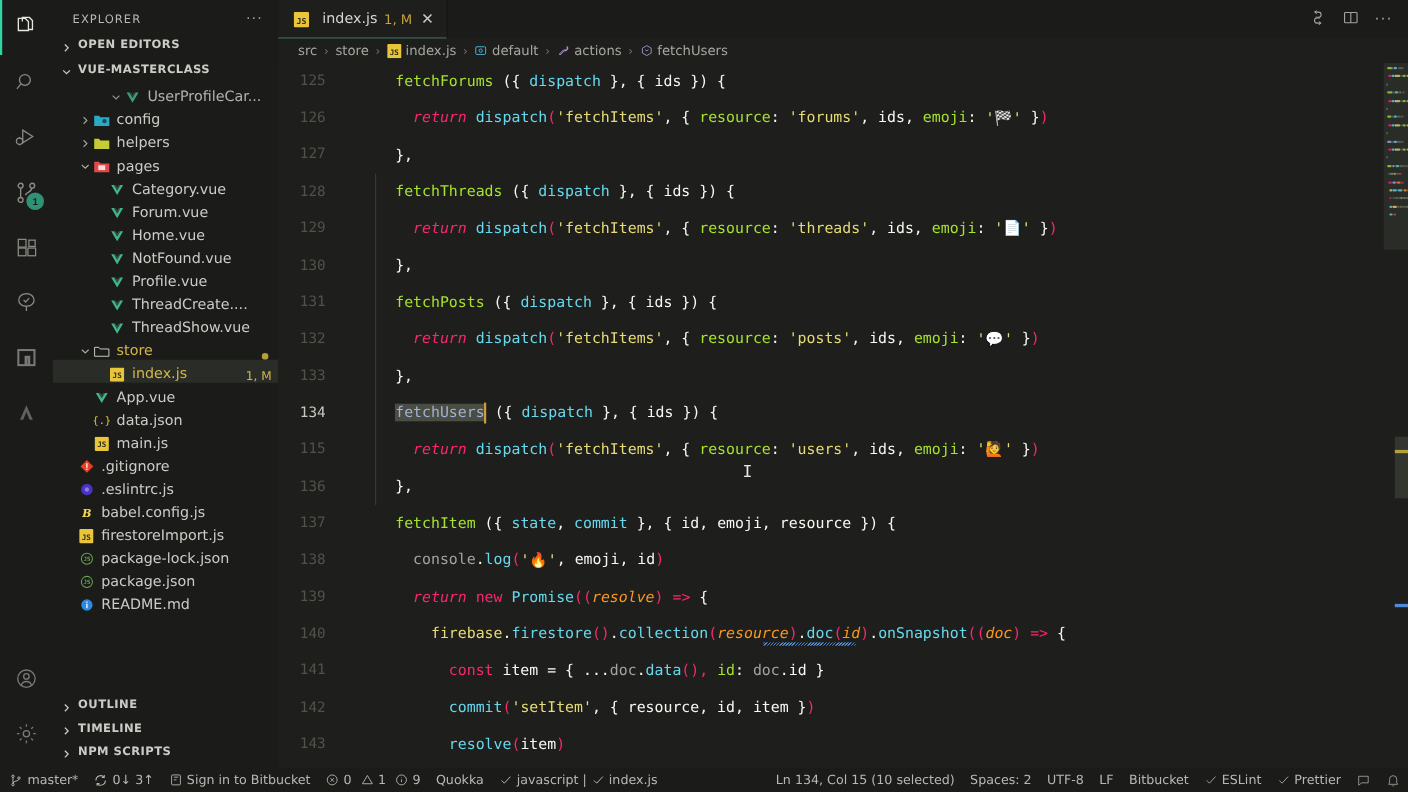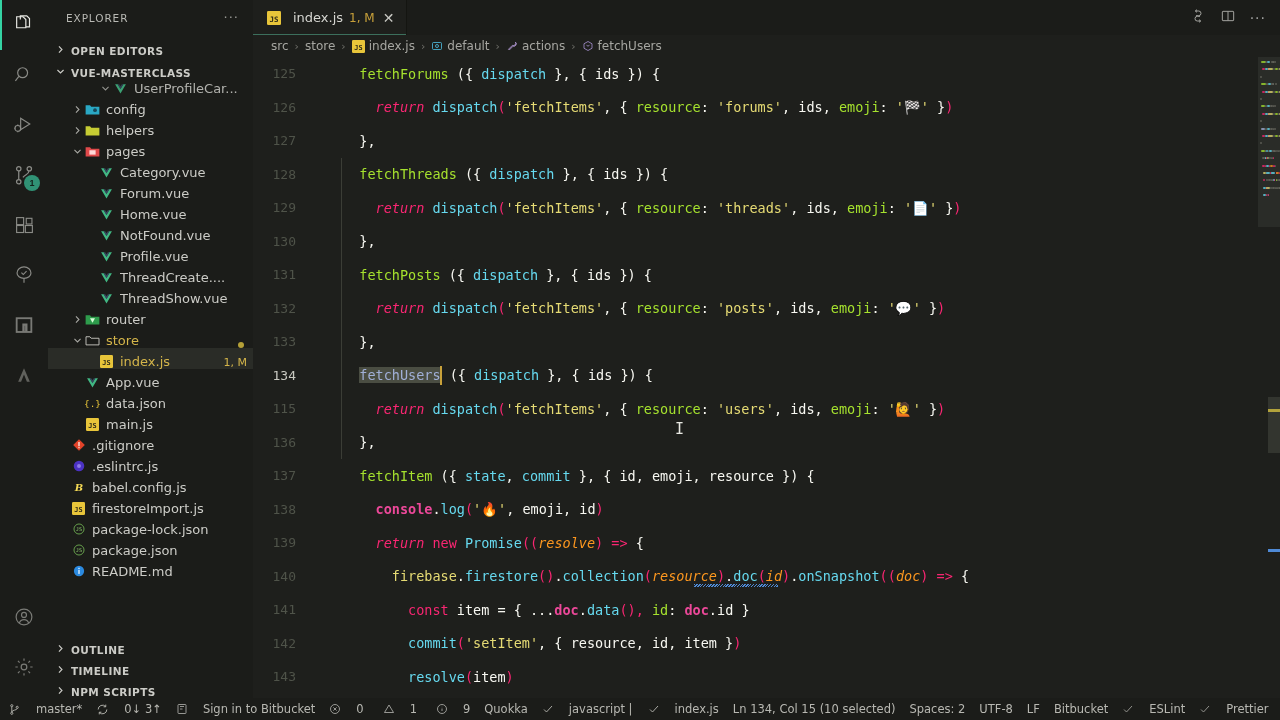--- a/index.html
+++ b/index.html
@@ -35,21 +35,21 @@
   }
 
   
   .sidebar { width:205px; background:#1b1c19; flex-shrink:0; display:flex; flex-direction:column; position:relative; }
   .sb-title {
     height:35px; display:flex; align-items:center; padding:0 8px 0 18px;
     font-size:10.5px; letter-spacing:.9px; color:#b9b9b4; font-weight:400;
   }
   .sb-dots { margin-left:auto; color:#9a9a95; font-size:13px; letter-spacing:1px; padding-right:6px;}
   .sb-section {
-    height:22px; display:flex; align-items:flex-end; gap:3px; padding-left:4px;
+    height:22px; display:flex; align-items:flex-start; gap:3px; padding-left:4px;
     font-size:10.5px; font-weight:bold; letter-spacing:.4px; color:#ccccc7;
   }
   .chev { width:16px; height:16px; display:inline-flex; align-items:center; justify-content:center; flex-shrink:0; }
   .tree { flex:1; overflow:hidden; position:relative; }
   .row {
     height:21px; display:flex; align-items:flex-end; font-size:13px; color:#ccccc7;
     white-space:nowrap; position:relative; padding-right:6px;
   }
   .row.selected { background:#2a2c27; }
   .row .twisty { width:14px; height:16px; display:flex; align-items:center; justify-content:center; flex-shrink:0;}
@@ -112,37 +112,37 @@
   
   .t-fn    { color:#a6e22e; }
   .t-key   { color:#f92672; }
   .t-kw    { color:#f92672; font-style:italic; }
   .t-str   { color:#e6db74; }
   .t-param { color:#fd971f; font-style:italic; }
   .t-id    { color:#f8f8f2; }
   .t-punc  { color:#f8f8f2; }
   .t-prop  { color:#a6e22e; }
   .t-blue  { color:#66d9ef; }
-  .t-obj   { color:#ec4899;font-weight:bold; }
+  .t-obj   { color:#a3a3a3; }
   .t-fnname{ color:#a1b0d8; }
 
   
   .minimap { width:22px; flex-shrink:0; position:relative; background:#1e1f1c; }
   .mm-blk { position:absolute; border-radius:1px; }
   .mm-slider { position:absolute; left:0; right:0; background:rgba(120,125,110,.14); }
   .vscroll { position:absolute; right:0; top:0; width:12px; bottom:0; }
   .vthumb { position:absolute; right:0; width:12px; background:rgba(150,155,140,.18); }
   .overview-mark { position:absolute; right:0; width:12px; height:3px; }
 
   
   .statusbar {
     height:22px; background:#1b1c19; display:flex; align-items:center;
     font-size:11.5px; color:#b8b8b2; flex-shrink:0;
   }
-  .st { display:flex; align-items:center; gap:15px; padding:0 7px; height:22px; white-space:nowrap; }
+  .st { display:flex; align-items:center; gap:4px; padding:0 7px; height:22px; white-space:nowrap; }
   .st.left-first { padding-left:8px; }
   .st-right { margin-left:auto; display:flex; align-items:center; }
   .svgi { display:block; }
 </style>
 </head>
 <body>
 
 <div class="app">
   <div class="body-row">
 
@@ -373,34 +373,20 @@
           </div>
           <div class="row i2">
             <span class="twisty"></span>
             <span class="ficon">
               <svg width="13" height="13" viewBox="0 0 24 24">
                 <path d="M2 4h5l5 8.5L17 4h5L12 21z" fill="#41b883"></path>
                 <path d="M6.5 4h3L12 8l2.5-4h3L12 13.5z" fill="#35495e"></path>
               </svg>
             </span>
             <span class="rname">ThreadShow.vue</span>
-          </div>
-          <div class="row i1">
-            <span class="twisty">
-              <svg width="9" height="9" viewBox="0 0 10 10" fill="none" stroke="#a9a9a4" stroke-width="1.2">
-                <path d="M3.3 1.6 L6.6 5 L3.3 8.4"></path>
-              </svg>
-            </span>
-            <span class="ficon">
-              <svg width="15" height="13" viewBox="0 0 24 20">
-                <path d="M1 3h7l2 2.4h13V18H1z" fill="#2e9c4c"></path>
-                <path d="M8 8h8l-4 7z" fill="#d8ffd8"></path>
-              </svg>
-            </span>
-            <span class="rname">router</span>
           </div>
           <div class="row i1">
             <span class="twisty">
               <svg width="9" height="9" viewBox="0 0 10 10" fill="none" stroke="#a9a9a4" stroke-width="1.2">
                 <path d="M1.6 3.3 L5 6.6 L8.4 3.3"></path>
               </svg>
             </span>
             <span class="ficon">
               <svg width="15" height="13" viewBox="0 0 24 20" fill="none" stroke="#cfcfc8" stroke-width="1.4">
                 <path d="M1.6 17V4h6.2l2 2.4h12.6V17z"></path>

